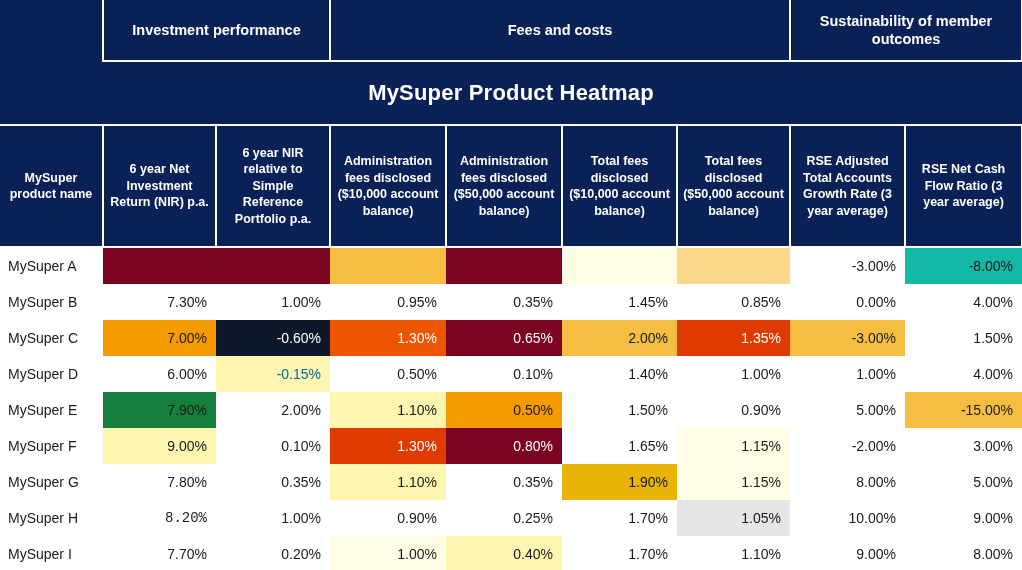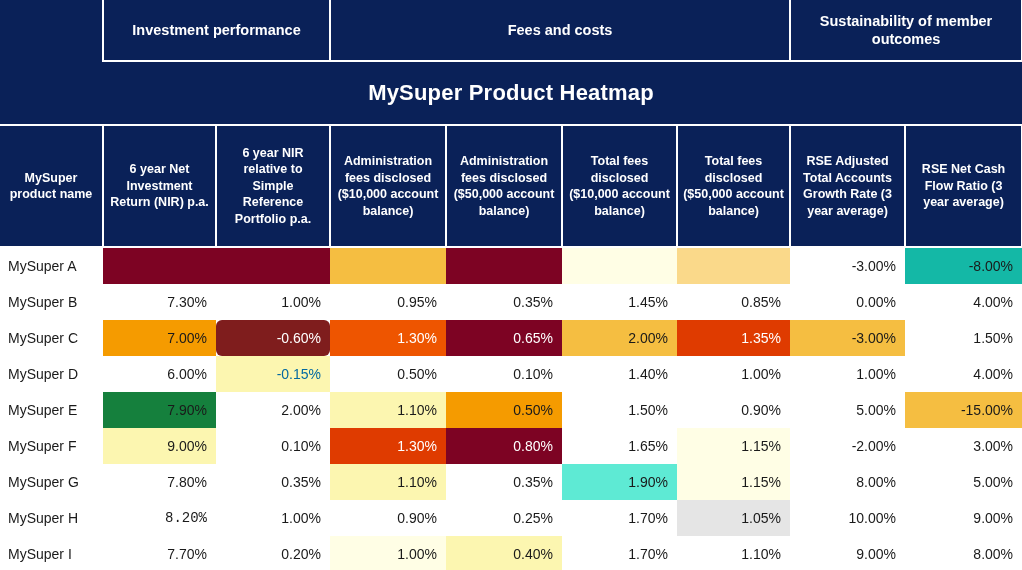--- a/index.html
+++ b/index.html
@@ -153,21 +153,21 @@
         <td class="cell" style="background: rgb(255, 255, 255); color: rgb(26, 26, 26);">0.95%</td>
         <td class="cell" style="background: rgb(255, 255, 255); color: rgb(26, 26, 26);">0.35%</td>
         <td class="cell" style="background: rgb(255, 255, 255); color: rgb(26, 26, 26);">1.45%</td>
         <td class="cell" style="background: rgb(255, 255, 255); color: rgb(26, 26, 26);">0.85%</td>
         <td class="cell" style="background: rgb(255, 255, 255); color: rgb(26, 26, 26);">0.00%</td>
         <td class="cell" style="background: rgb(255, 255, 255); color: rgb(26, 26, 26);">4.00%</td>
       </tr>
       <tr>
         <td class="row-label">MySuper C</td>
         <td class="cell" style="background: rgb(245, 155, 0); color: rgb(26, 26, 26);">7.00%</td>
-        <td class="cell" style="background: #7f1d1d; color: rgb(255, 255, 255); border-radius: 6px;">-0.60%</td>
+        <td class="cell" style="background: #0f172a; color: rgb(255, 255, 255);">-0.60%</td>
         <td class="cell" style="background: rgb(238, 85, 0); color: rgb(255, 255, 255);">1.30%</td>
         <td class="cell" style="background: rgb(125, 3, 35); color: rgb(255, 255, 255);">0.65%</td>
         <td class="cell" style="background: rgb(245, 190, 65); color: rgb(26, 26, 26);">2.00%</td>
         <td class="cell" style="background: rgb(223, 59, 0); color: rgb(255, 255, 255);">1.35%</td>
         <td class="cell" style="background: rgb(245, 190, 65); color: rgb(26, 26, 26);">-3.00%</td>
         <td class="cell" style="background: rgb(255, 255, 255); color: rgb(26, 26, 26);">1.50%</td>
       </tr>
       <tr>
         <td class="row-label">MySuper D</td>
         <td class="cell" style="background: rgb(255, 255, 255); color: rgb(26, 26, 26);">6.00%</td>
@@ -200,21 +200,21 @@
         <td class="cell" style="background: rgb(255, 254, 229); color: rgb(26, 26, 26);">1.15%</td>
         <td class="cell" style="background: rgb(255, 255, 255); color: rgb(26, 26, 26);">-2.00%</td>
         <td class="cell" style="background: rgb(255, 255, 255); color: rgb(26, 26, 26);">3.00%</td>
       </tr>
       <tr>
         <td class="row-label">MySuper G</td>
         <td class="cell" style="background: rgb(255, 255, 255); color: rgb(26, 26, 26);">7.80%</td>
         <td class="cell" style="background: rgb(255, 255, 255); color: rgb(26, 26, 26);">0.35%</td>
         <td class="cell" style="background: rgb(252, 246, 176); color: rgb(26, 26, 26);">1.10%</td>
         <td class="cell" style="background: rgb(255, 255, 255); color: rgb(26, 26, 26);">0.35%</td>
-        <td class="cell" style="background: #5eead4; color: rgb(26, 26, 26);">1.90%</td>
+        <td class="cell" style="background: #eab308; color: rgb(26, 26, 26);">1.90%</td>
         <td class="cell" style="background: rgb(255, 254, 229); color: rgb(26, 26, 26);">1.15%</td>
         <td class="cell" style="background: rgb(255, 255, 255); color: rgb(26, 26, 26);">8.00%</td>
         <td class="cell" style="background: rgb(255, 255, 255); color: rgb(26, 26, 26);">5.00%</td>
       </tr>
       <tr>
         <td class="row-label">MySuper H</td>
         <td class="cell" style="background: rgb(255, 255, 255); color: rgb(26, 26, 26); font-family: Liberation Mono, monospace;">8.20%</td>
         <td class="cell" style="background: rgb(255, 255, 255); color: rgb(26, 26, 26);">1.00%</td>
         <td class="cell" style="background: rgb(255, 255, 255); color: rgb(26, 26, 26);">0.90%</td>
         <td class="cell" style="background: rgb(255, 255, 255); color: rgb(26, 26, 26);">0.25%</td>

